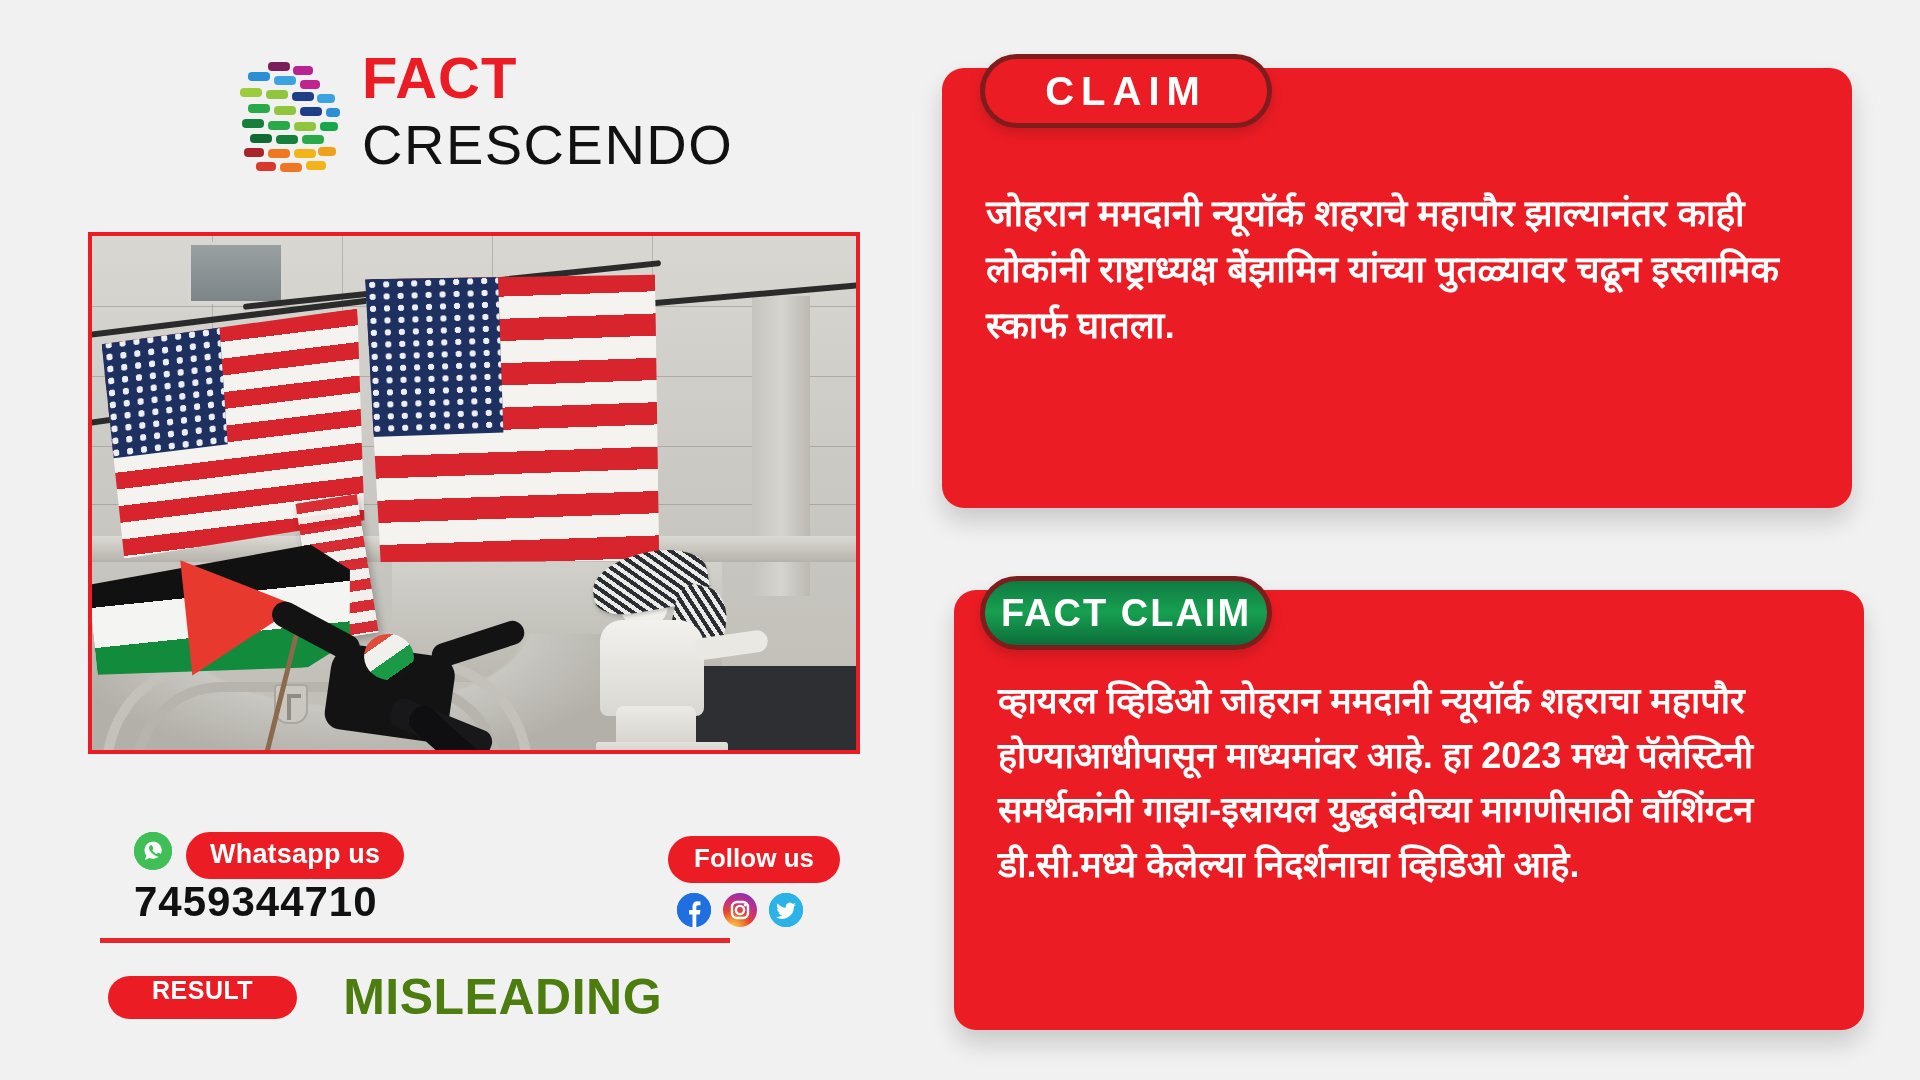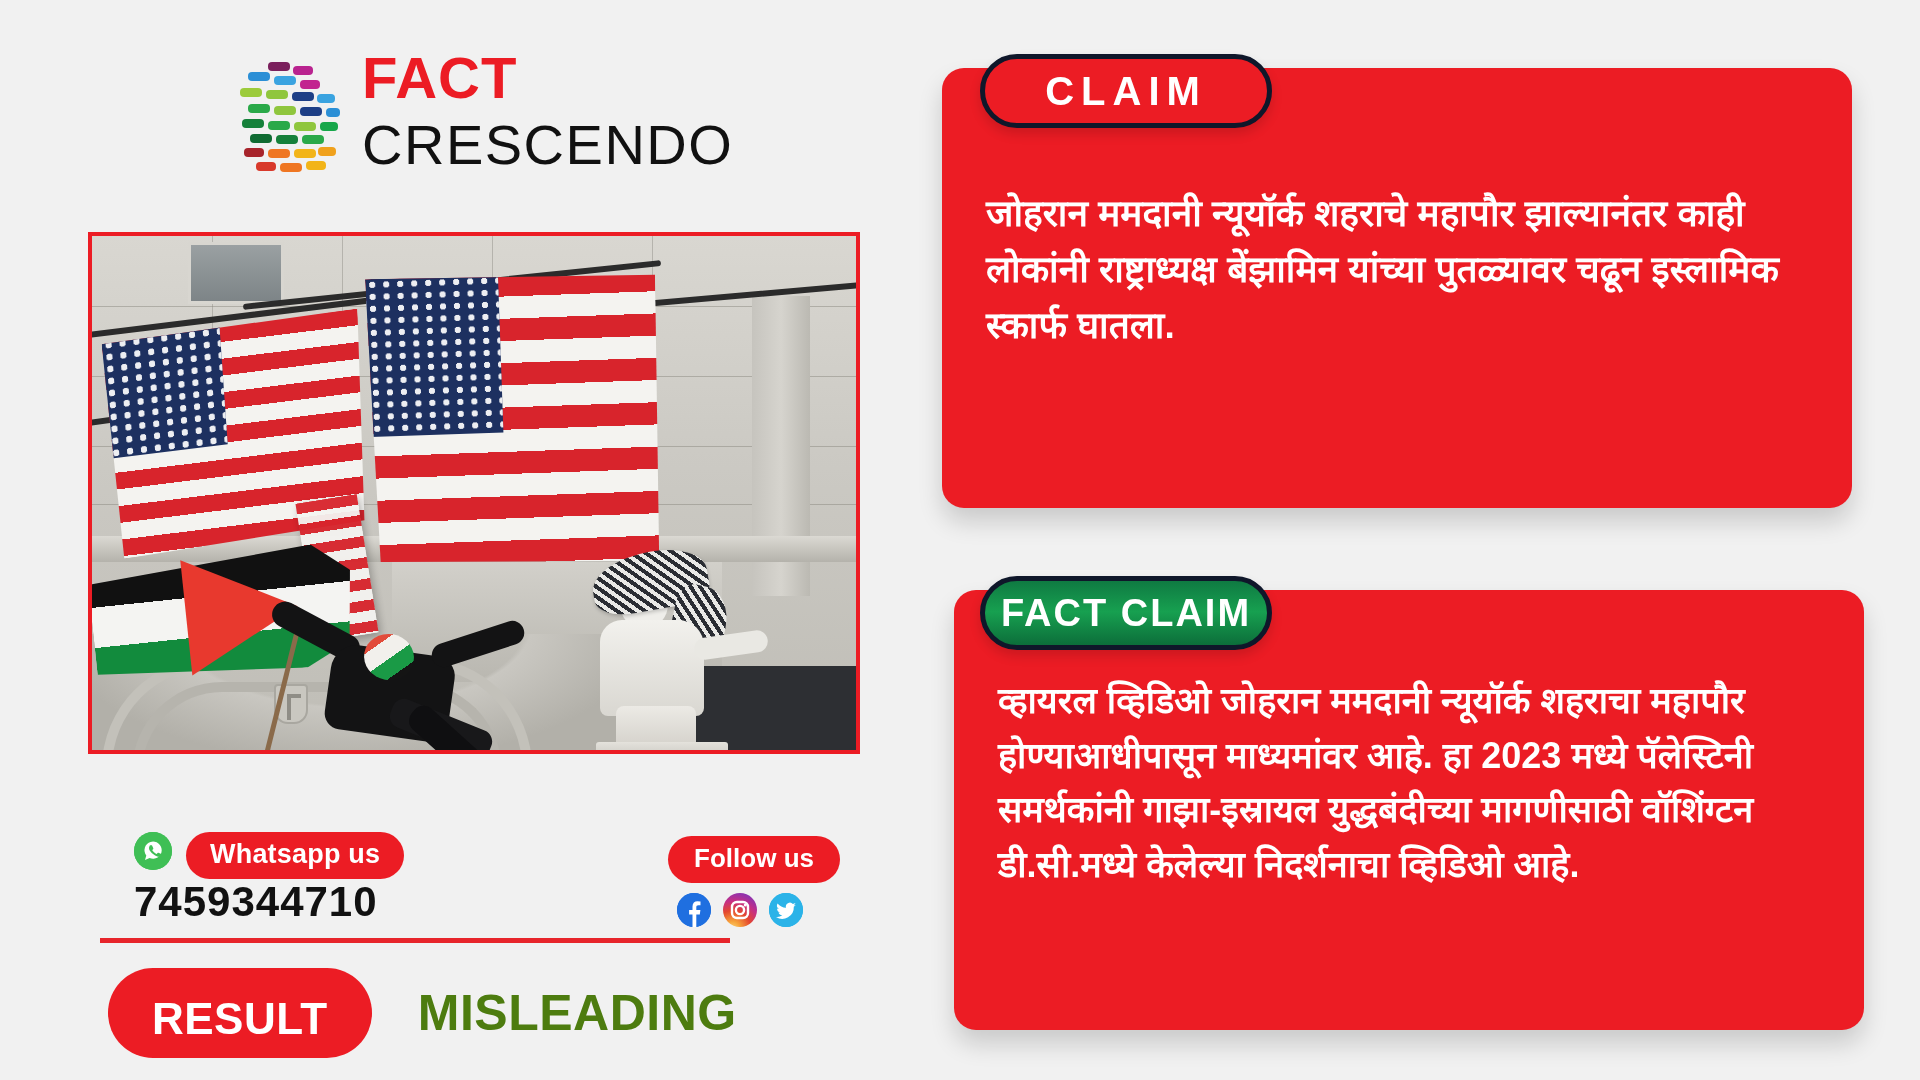--- a/index.html
+++ b/index.html
@@ -393,22 +393,22 @@
     background: #E7252B;
   }
 
   #result-row {
     position: absolute;
     left: 108px; top: 968px;
     display: flex; align-items: center; gap: 46px;
   }
   #result-pill {
     background: #EC1C24;
-    padding: 26px 44px 14px;
-    font-size: 44px;
+    padding: 0 44px 14px;
+    font-size: 25px;
     letter-spacing: .5px;
   }
   #result-value {
     font-size: 50px;
     font-weight: 700;
     color: #4d7c0f;
     letter-spacing: .5px;
   }
 
   
@@ -425,21 +425,21 @@
   }
   #claim-panel { left: 12px; top: 68px; width: 910px; height: 440px; padding-left: 44px; }
   #fact-panel  { left: 24px; top: 590px; width: 910px; height: 440px; padding-left: 44px; }
 
   .hdr-pill {
     position: absolute;
     display: inline-flex;
     align-items: center;
     justify-content: center;
     border-radius: 999px;
-    border: 5px solid #0f172a;
+    border: 5px solid #7f1d1d;
     color: #ffffff;
     font-weight: 700;
     z-index: 3;
     box-shadow: 0 6px 12px rgba(0,0,0,.14);
   }
   #claim-hdr {
     left: 50px; top: 54px;
     width: 292px; height: 74px;
     background: #EC1C24;
     font-size: 40px;

